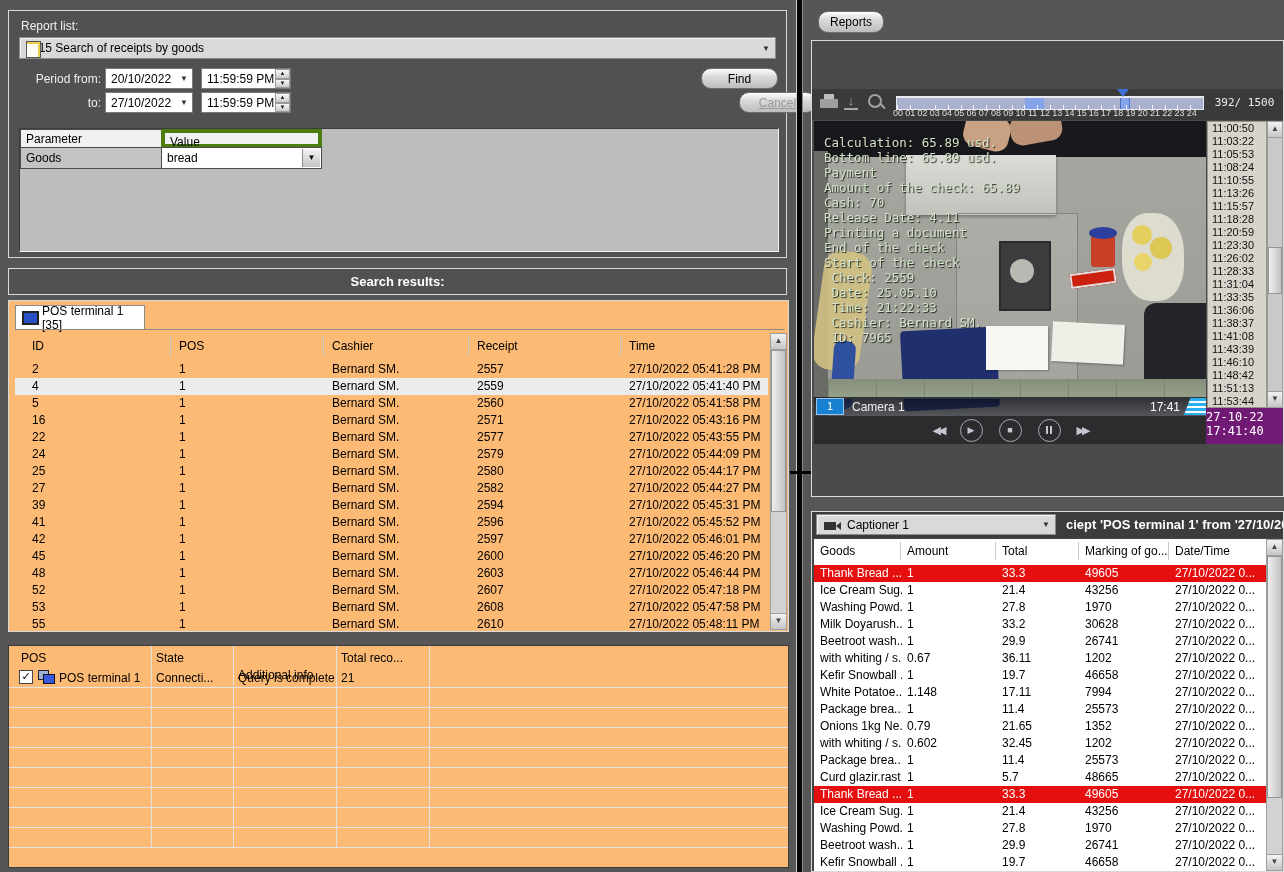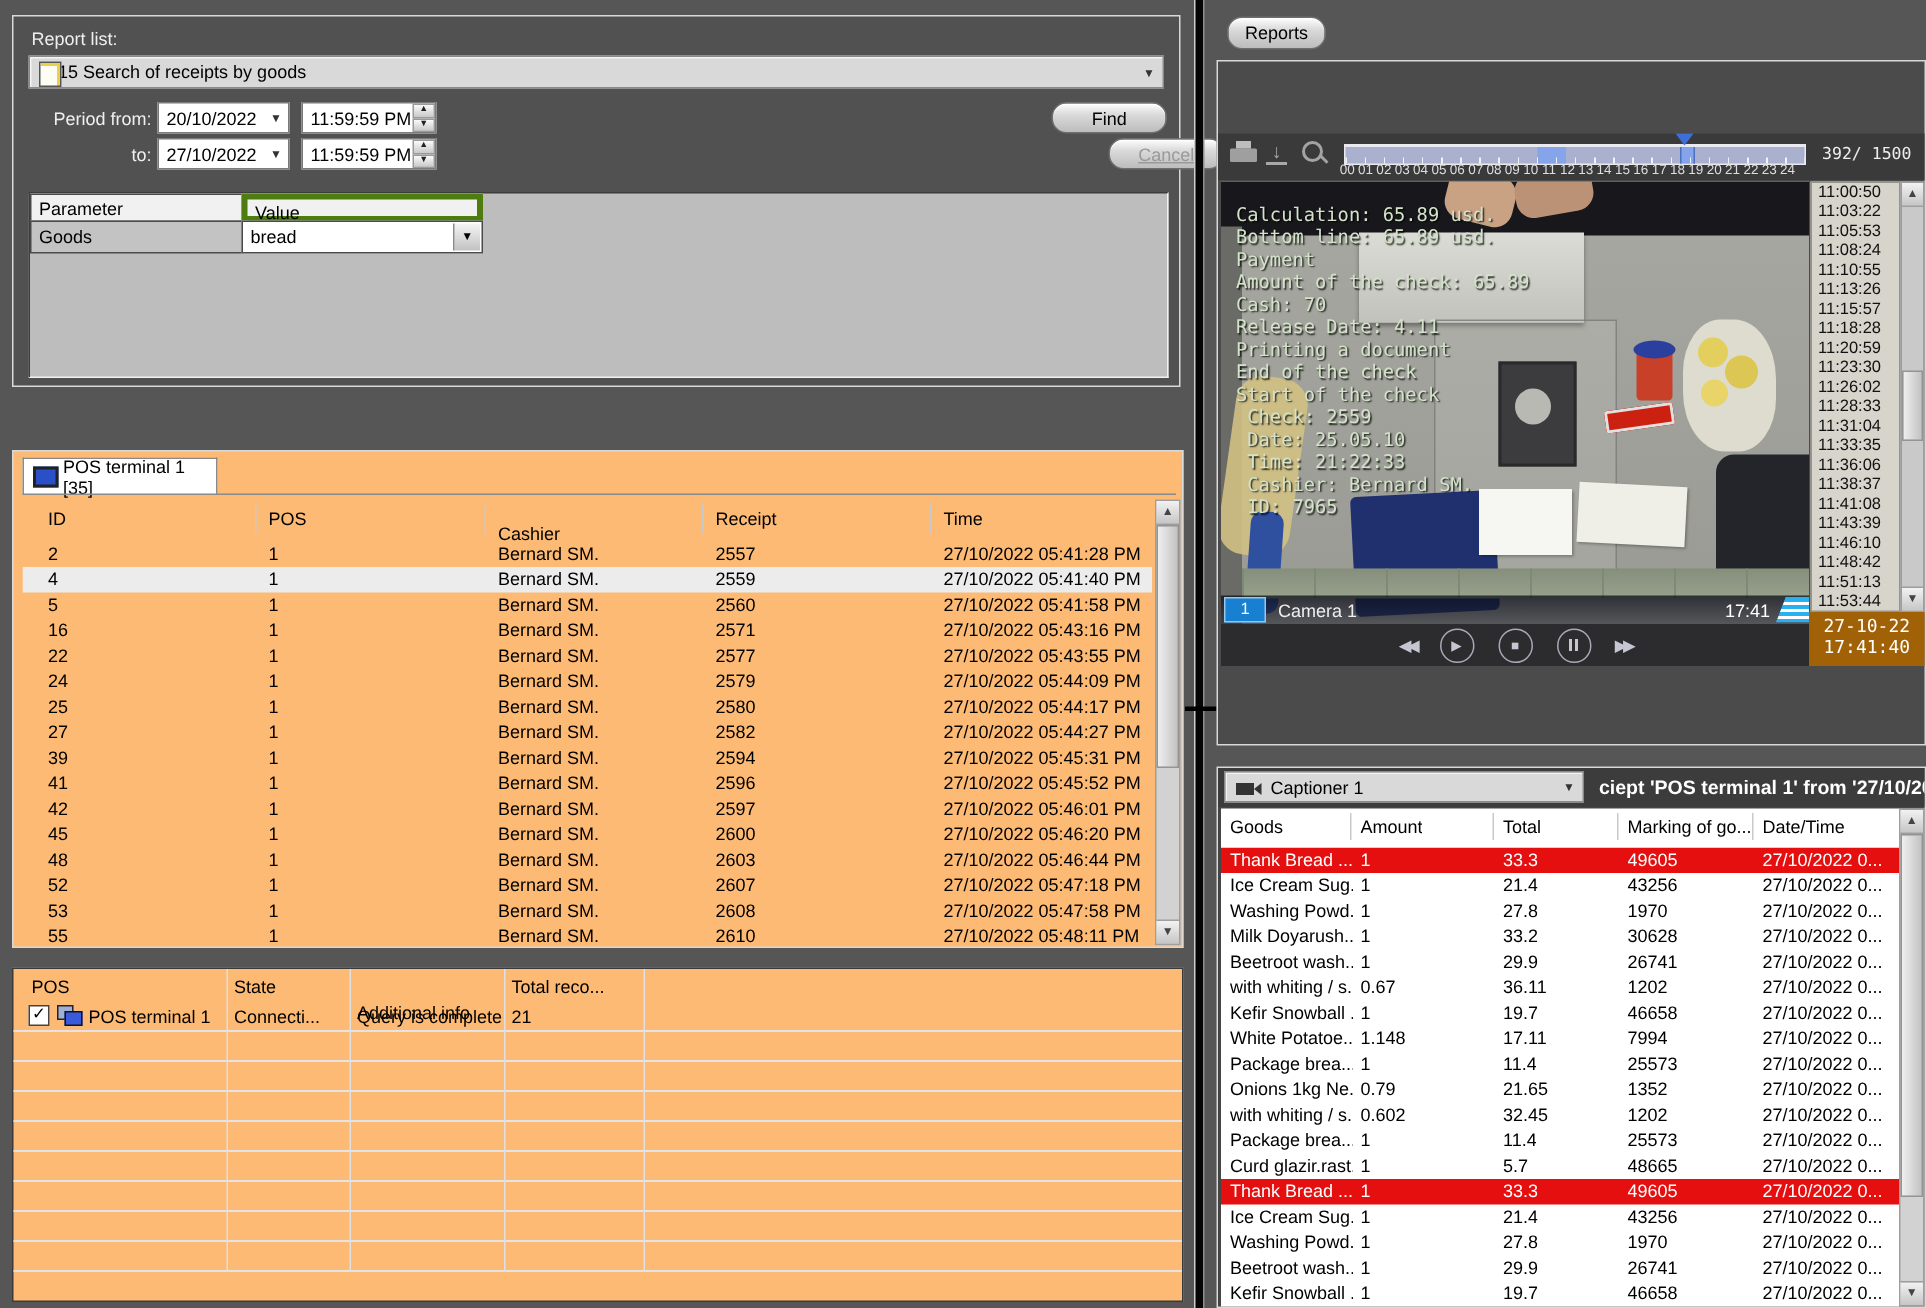--- a/index.html
+++ b/index.html
@@ -90,32 +90,35 @@
       <div class="abs" style="left:0;top:0;width:142px;height:19px;background:#f1f1f1;border:1px solid #4a4a4a;box-sizing:border-box;padding:2px 0 0 5px;">Parameter</div>
       <div class="abs" style="left:141px;top:0;width:161px;height:19px;background:#f1f1f1;border:4px solid #4d7c0f;box-sizing:border-box;padding:2px 0 0 5px;">Value</div>
       <div class="abs" style="left:0;top:18px;width:142px;height:22px;background:#c3c3c3;border:1px solid #4a4a4a;box-sizing:border-box;padding:3px 0 0 5px;">Goods</div>
       <div class="abs" style="left:141px;top:18px;width:161px;height:22px;background:#fff;border:1px solid #4a4a4a;box-sizing:border-box;padding:3px 0 0 5px;">
         <span>bread</span>
         <span class="abs" style="right:1px;top:1px;width:17px;height:18px;background:linear-gradient(#f4f4f4,#c2c2c2);border-left:1px solid #8a8a8a;text-align:center;font-size:8px;line-height:18px;">▼</span>
       </div>
     </div>
   </div>
 
+  <div class="panel" style="left:8px;top:268px;width:779px;height:27px;display:flex;align-items:center;justify-content:center;">
+    <span style="color:#fff;font-weight:bold;font-size:13px;">Search results:</span>
+  </div>
 
   <div class="whitepanel" style="left:8px;top:300px;width:781px;height:332px;">
     <div class="abs" style="left:6px;top:4px;width:128px;height:24px;background:#fff;border:1px solid #8a8a8a;border-bottom:none;display:flex;align-items:center;">
       <span class="abs" style="left:6px;top:5px;width:13px;height:10px;background:#2a50c8;border:2px solid #222;"></span>
       <span style="margin-left:26px;">POS terminal 1 [35]</span>
     </div>
     <div class="abs" style="left:6px;top:28px;width:769px;height:1px;background:#8a8a8a;"></div>
 
     <div class="abs" style="left:6px;top:32px;width:753px;height:28px;">
       <span class="rc c-id" style="top:6px;">ID</span>
       <span class="rc c-pos" style="top:6px;">POS</span>
-      <span class="rc c-cash" style="top:16px;">Cashier</span>
+      <span class="rc c-cash" style="top:6px;">Cashier</span>
       <span class="rc c-rec" style="top:6px;">Receipt</span>
       <span class="rc c-time" style="top:6px;">Time</span>
       <div class="hdrline" style="left:155px;top:3px;height:20px;"></div>
       <div class="hdrline" style="left:308px;top:3px;height:20px;"></div>
       <div class="hdrline" style="left:453px;top:3px;height:20px;"></div>
       <div class="hdrline" style="left:605px;top:3px;height:20px;"></div>
     </div>
 
     <div class="abs" style="left:6px;top:60px;width:753px;height:270px;overflow:hidden;">
 
@@ -413,21 +416,21 @@
         <div class="ts">11:48:42</div>
         <div class="ts">11:51:13</div>
         <div class="ts">11:53:44</div>
       </div>
     <div class="sb" style="left:455px;top:80px;width:16px;height:287px;background:#c9c9c9;">
       <div class="arr">▲</div>
       <div class="thumb" style="top:125px;height:45px;"></div>
       <div class="arr dn">▼</div>
     </div>
 
-    <div class="abs" style="left:394px;top:367px;width:77px;height:36px;background:#a16207;color:#fff;font-family:'DejaVu Sans Mono',monospace;font-size:12px;text-align:center;">
+    <div class="abs" style="left:394px;top:367px;width:77px;height:36px;background:#701a75;color:#fff;font-family:'DejaVu Sans Mono',monospace;font-size:12px;text-align:left;">
       <div style="margin-top:2px;">27-10-22</div>
       <div>17:41:40</div>
     </div>
   </div>
 
   <div class="panel" style="left:811px;top:511px;width:473px;height:361px;background:#454545;">
     <div class="abs" style="left:0;top:0;width:471px;height:26px;background:#3c3c3c;overflow:hidden;">
       <span class="abs" style="left:254px;top:5px;color:#fff;font-weight:bold;font-size:13px;white-space:nowrap;">ciept 'POS terminal 1' from '27/10/2022 05:41:40 P</span>
       <div class="combo" style="left:4px;top:2px;width:240px;height:21px;">
         <span class="abs" style="left:7px;top:7px;width:12px;height:8px;background:#333;"></span>

